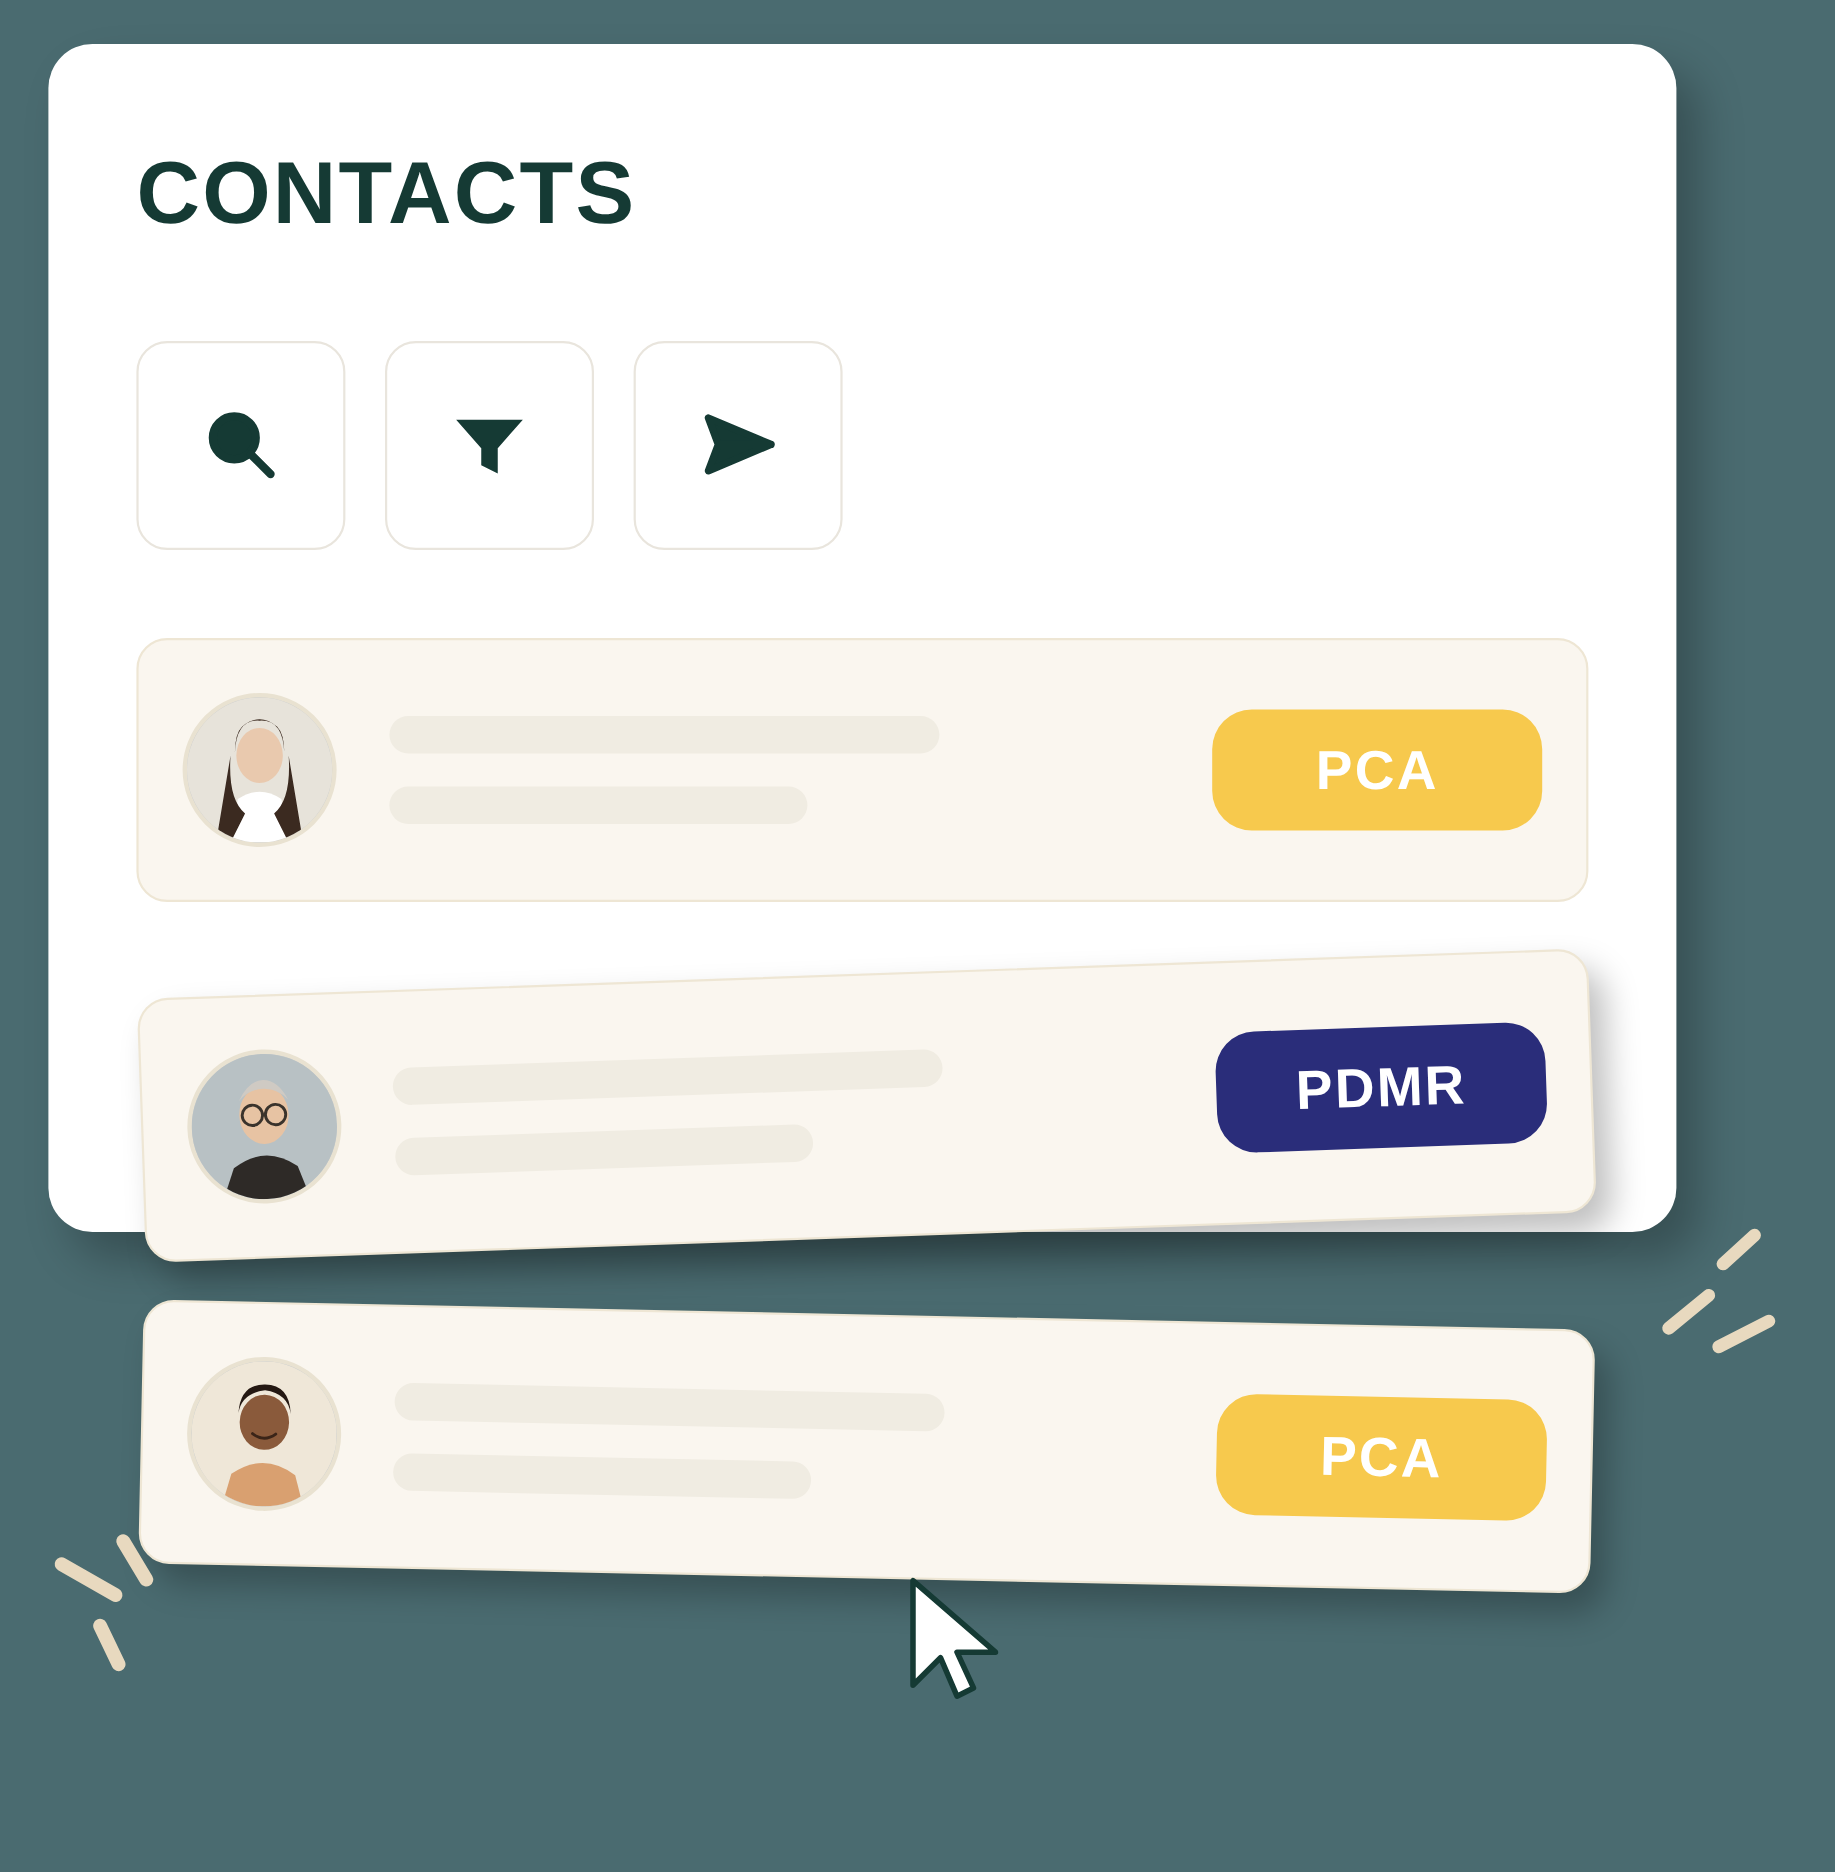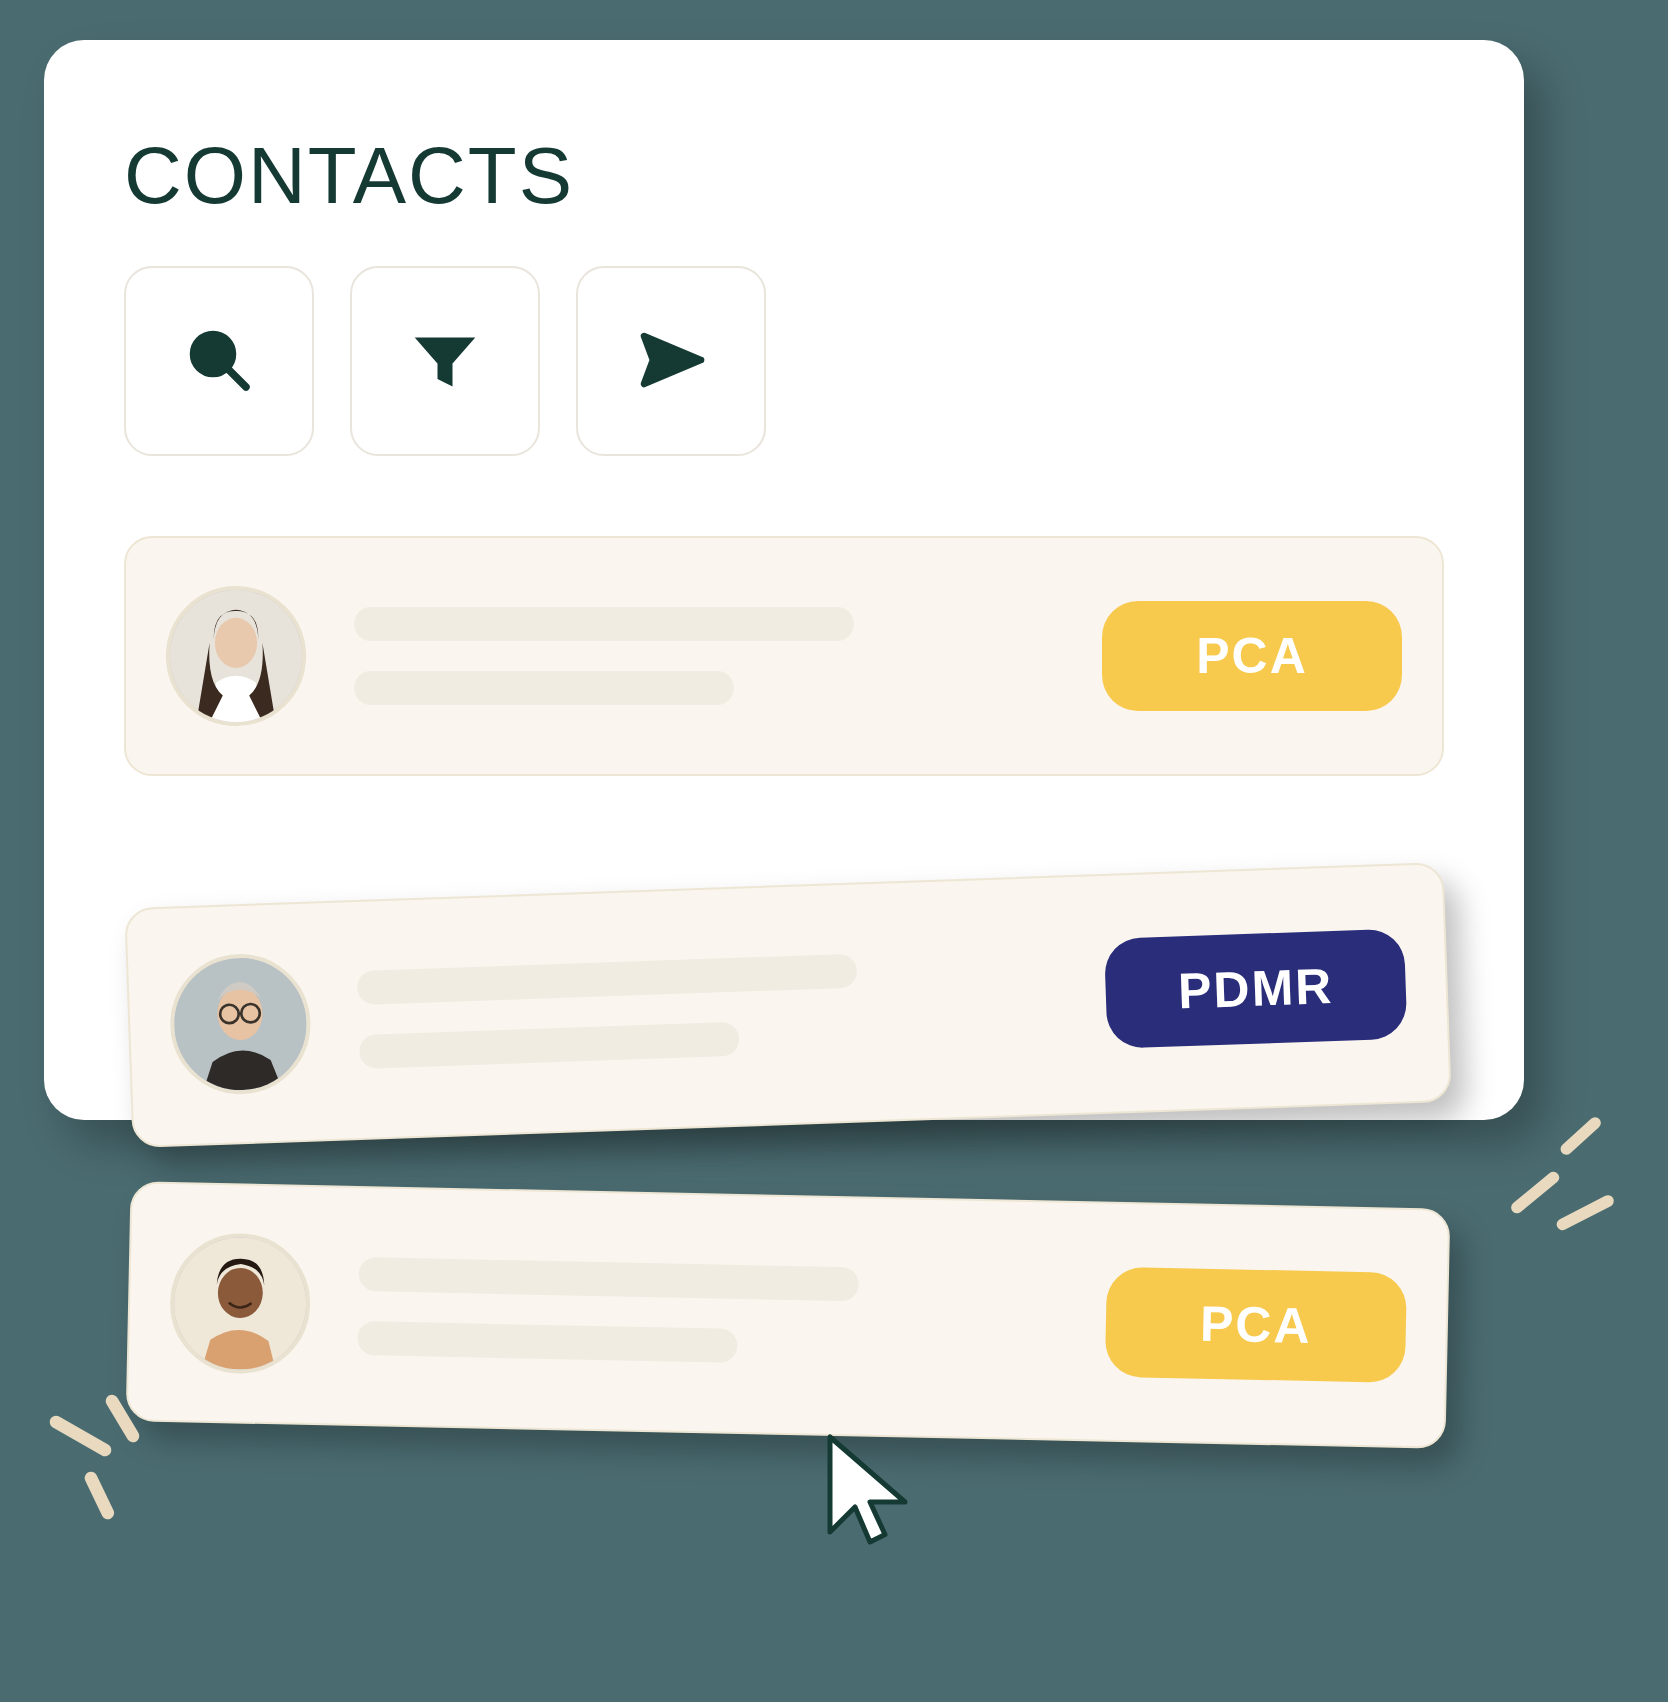--- a/index.html
+++ b/index.html
@@ -17,24 +17,24 @@
       left: 44px;
       width: 1480px;
       height: 1080px;
       background: #ffffff;
       border-radius: 40px;
       box-shadow: 20px 24px 40px rgba(0,0,0,0.25);
       padding: 90px 80px 60px 80px;
     }
     .panel-title {
       font-size: 80px;
-      font-weight: 400;
+      font-weight: 700;
       letter-spacing: 2px;
       color: #153a34;
-      margin-bottom: 44px;
+      margin-bottom: 88px;
     }
     .toolbar {
       display: flex;
       gap: 36px;
       margin-bottom: 80px;
     }
     .tool-btn {
       width: 190px;
       height: 190px;
       border: 2px solid #e9e5dd;

